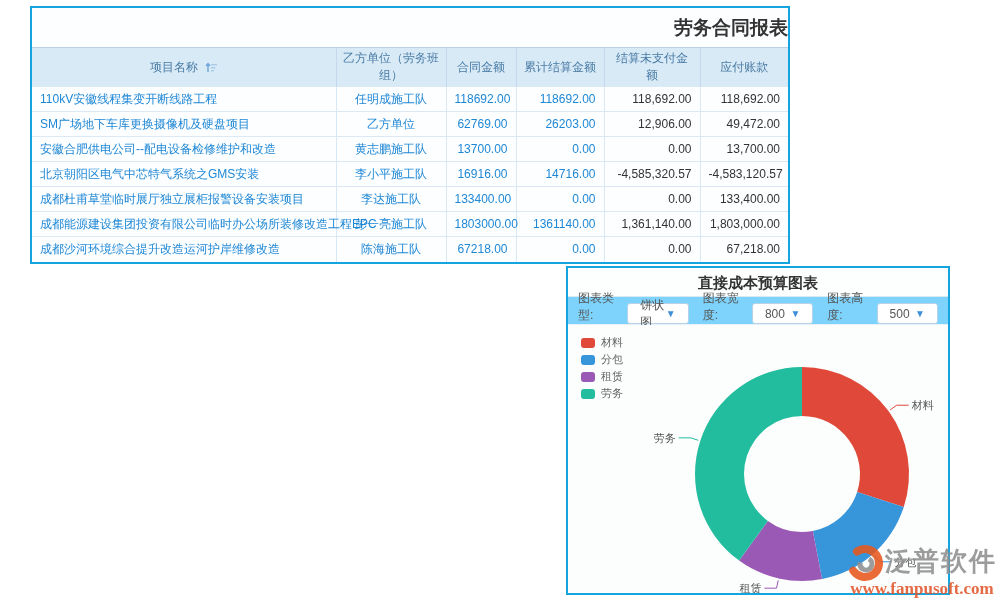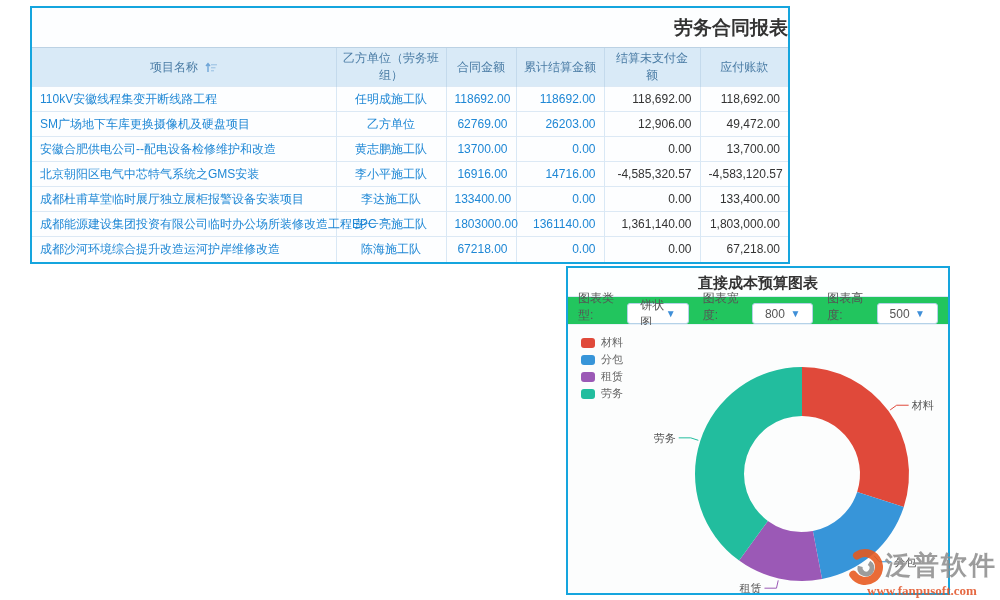--- a/index.html
+++ b/index.html
@@ -18,42 +18,42 @@
   table.report td { height:25px; padding:2px 8px; font-size:12px;
     border-top:1px solid #dce9f5; border-right:1px solid #d9e8f5; vertical-align:middle;
     overflow:visible; white-space:nowrap; }
   table.report td:last-child { border-right:none; }
   .al { text-align:left; } .ac { text-align:center; } .ar { text-align:right; }
   .blue { color:#1e87d5; } .dark { color:#333; }
   .sort-icon { display:inline-block; vertical-align:-2px; margin-left:4px; }
 
   
   .chart-panel { position:absolute; left:566px; top:266px; width:384px; height:329px;
-    border:2px solid #15a5de; background:#22c55e; }
+    border:2px solid #15a5de; background:#7dd3fc; }
   .chart-title { height:29px; line-height:29px; text-align:center; font-size:15px;
     font-weight:bold; color:#333; border-bottom:1px solid #d9e9f4; background:#fdffff; }
   .chart-controls { height:28px; display:flex; align-items:flex-end; padding:0 10px;
     gap:6px; border-bottom:1px solid #e8f1f8; }
   .ctl-label { font-size:12px; color:#555; }
   .select-box { width:68px; height:21px; border:1px solid #b5d2e8; border-radius:3px;
     background:#fff; display:flex; align-items:center; justify-content:space-between;
     padding:0 12px; font-size:12px; color:#555; cursor:pointer; }
   .select-box .caret { color:#3f8fd8; font-size:10px; line-height:1; }
   .chart-area { position:relative; width:100%; height:268px; background:#fcfdfd; }
   .legend { position:absolute; left:13px; top:9px; z-index:2; }
   .legend-item { display:flex; align-items:center; height:17px; cursor:pointer; }
   .legend-swatch { width:14px; height:10px; border-radius:3px; margin-right:6px; }
   .legend-label { font-size:11px; color:#666; }
   svg.donut { position:absolute; left:0; top:0; }
 
   
   .watermark { position:absolute; right:3px; bottom:1px; z-index:9; opacity:.88; }
   .wm-row { display:flex; align-items:center; }
   .wm-brand { font-size:26px; font-weight:bold; color:#8f8f8f; letter-spacing:2px; }
-  .wm-url { font-size:13px; font-weight:bold; color:#e2552a;
+  .wm-url { font-size:17px; font-weight:bold; color:#e2552a;
     font-family:"Liberation Serif", serif; text-align:center; margin-top:-4px; }
 </style>
 </head>
 <body>
 
 <div class="report-panel">
   <div class="report-title">劳务合同报表</div>
   <table class="report">
     <colgroup>
       <col style="width:304px">

